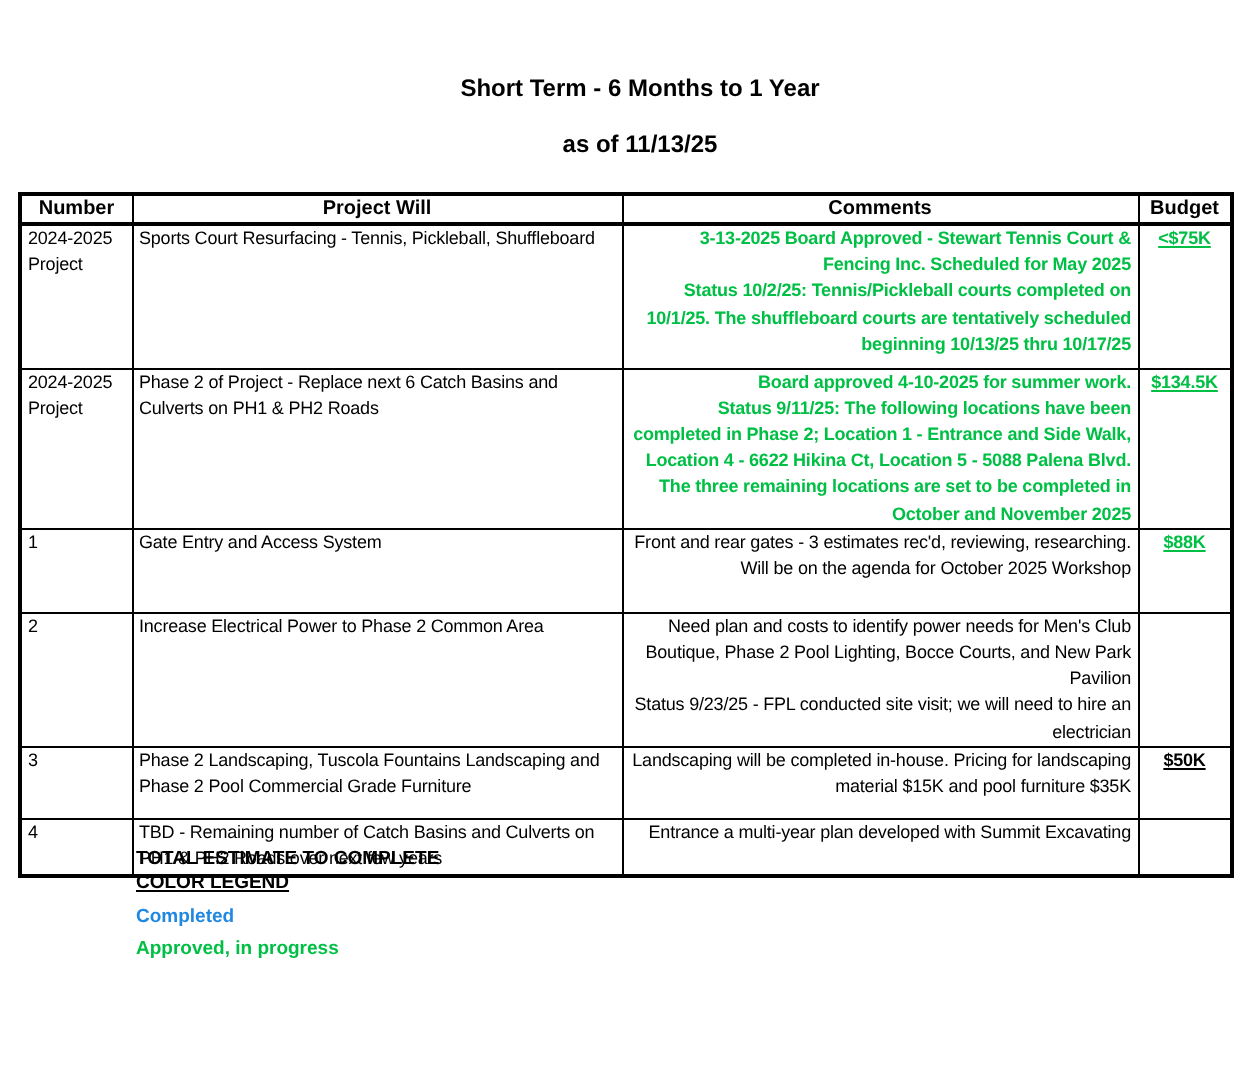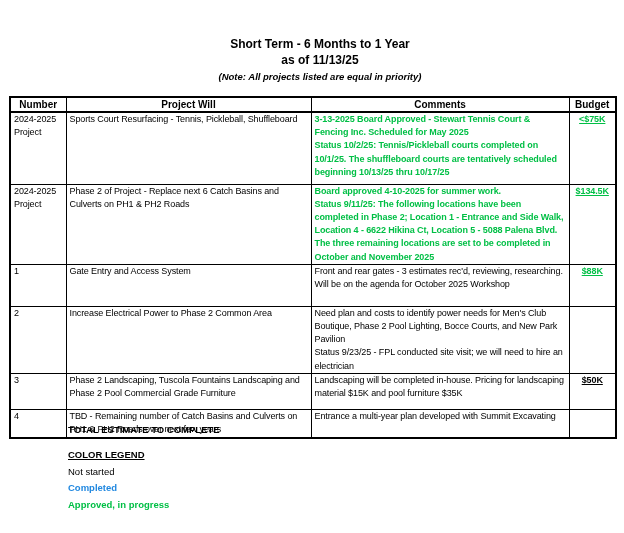--- a/index.html
+++ b/index.html
@@ -10,21 +10,21 @@
     height: 533px;
     background: #ffffff;
     font-family: "Liberation Sans", sans-serif;
     color: #000;
     overflow: hidden;
   }
 
   
   .doc-header { position: absolute; top: 37px; left: 16px; right: 0; text-align: center; }
   .doc-title { font-size: 12px; font-weight: bold; line-height: 15px; }
-  .doc-subtitle { font-size: 12px; font-weight: bold; line-height: 15px; margin-top: 1px; }
+  .doc-subtitle { font-size: 12px; font-weight: bold; line-height: 15px; margin-top: 13px; }
   .doc-note { font-size: 9.5px; font-weight: bold; font-style: italic; margin-top: 3px; }
 
   
   .projects-table {
     position: absolute;
     left: 9px; top: 96px;
     width: 606px;
     border-collapse: collapse;
     table-layout: fixed;
     border: 2.5px solid #000;
@@ -42,51 +42,50 @@
   .projects-table td {
     border: 1px solid #000;
     font-size: 9px;
     line-height: 13.2px;
     letter-spacing: -0.1px;
     padding: 0 3px;
     vertical-align: top;
     overflow: hidden;
   }
   td.num { text-align: left; white-space: pre-line; }
-  td.comments { white-space: pre-line; }
+  td.comments { white-space: pre-line; text-align: right; }
   td.budget { text-align: center; font-weight: bold; text-decoration: underline; }
   tr.r1 td { height: 72px; }
   tr.r2 td { height: 80px; }
   tr.r3 td { height: 42px; }
   tr.r4 td { height: 64px; }
   tr.r5 td { height: 36px; }
   tr.r6 td { height: 29px; }
 
   
   [data-status="approved"]  { color: var(--c-approved, #00bf45); font-weight: bold; }
   [data-status="completed"] { color: var(--c-completed, #2188e0); font-weight: bold; }
   [data-status="not_started"] { color: #000; }
   td.comments[data-status="not_started"] { font-weight: normal; }
 
   
   .doc-footer { position: absolute; left: 68px; top: 424px; font-size: 9.5px; line-height: 12px; }
   .total-label { font-weight: bold; }
-  .legend-title { font-weight: bold; text-decoration: underline; margin-top: 13px; }
+  .legend-title { font-weight: bold; text-decoration: underline; }
   .legend-item { margin-top: 4.5px; line-height: 12px; }
   .legend-item[data-status="not_started"] { font-weight: normal; }
 </style>
 </head>
 <body>
 
 <div class="page">
 
   <div class="doc-header">
     <div class="doc-title">Short Term - 6 Months to 1 Year</div>
     <div class="doc-subtitle">as of 11/13/25</div>
-    <div class="doc-note">(Note: All projects listed are equal in priority)</div>
   </div>
 
   <table class="projects-table">
     <colgroup>
       <col style="width:56px">
       <col style="width:245px">
       <col style="width:258px">
       <col style="width:47px">
     </colgroup>
     <thead>
@@ -138,18 +137,17 @@
         <td class="pname">TBD - Remaining number of Catch Basins and Culverts on PH1 &amp; PH2 Roads over next few years</td>
         <td class="comments" data-status="not_started">Entrance a multi-year plan developed with Summit Excavating</td>
         <td class="budget" data-status="not_started"></td>
       </tr>
     </tbody>
   </table>
 
   <div class="doc-footer">
     <div class="total-label">TOTAL ESTIMATE TO COMPLETE</div>
     <div class="legend-title">COLOR LEGEND</div>
-    <div class="legend-item" data-status="not_started">Not started</div>
     <div class="legend-item" data-status="completed">Completed</div>
     <div class="legend-item" data-status="approved">Approved, in progress</div>
   </div>
 
 </div>
 
 </body></html>

